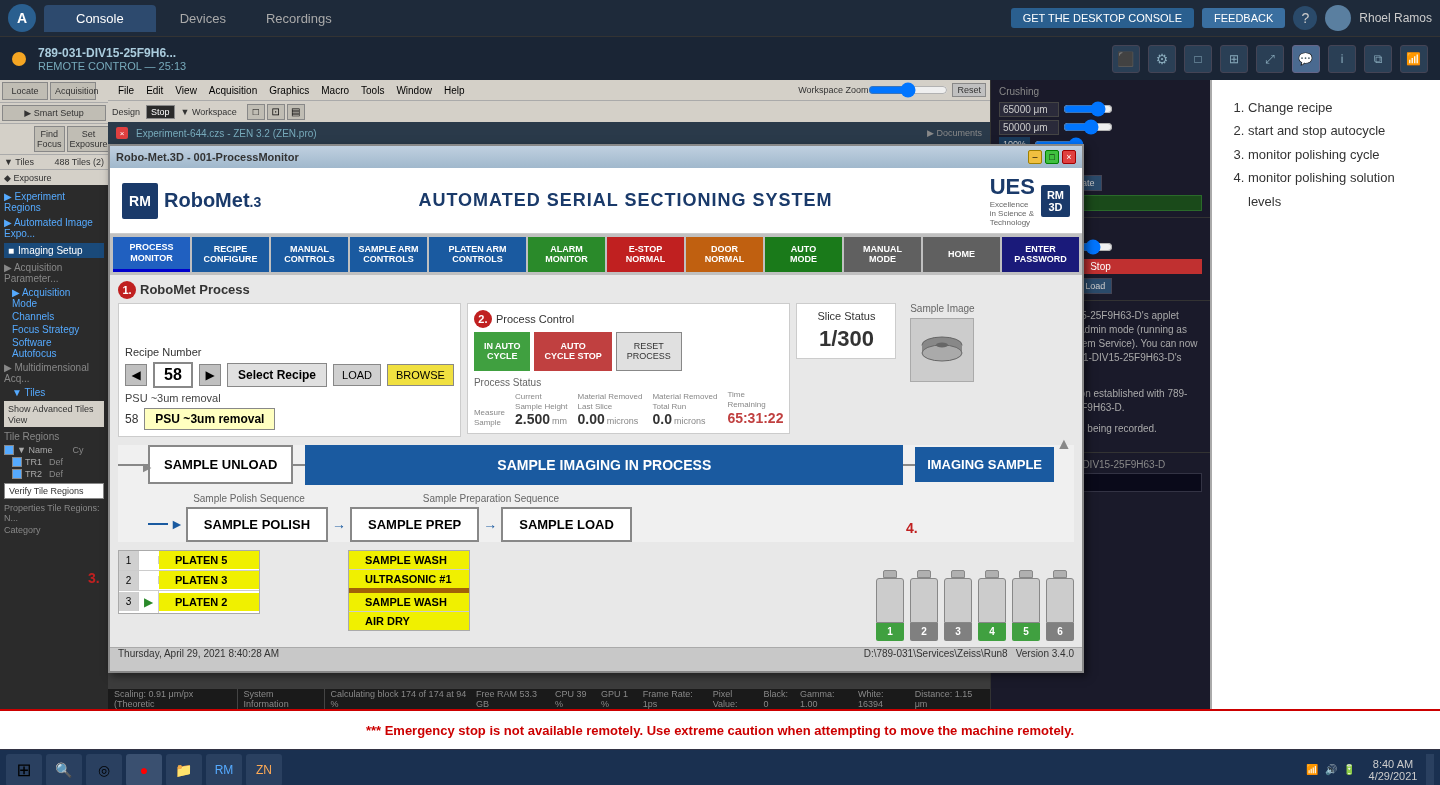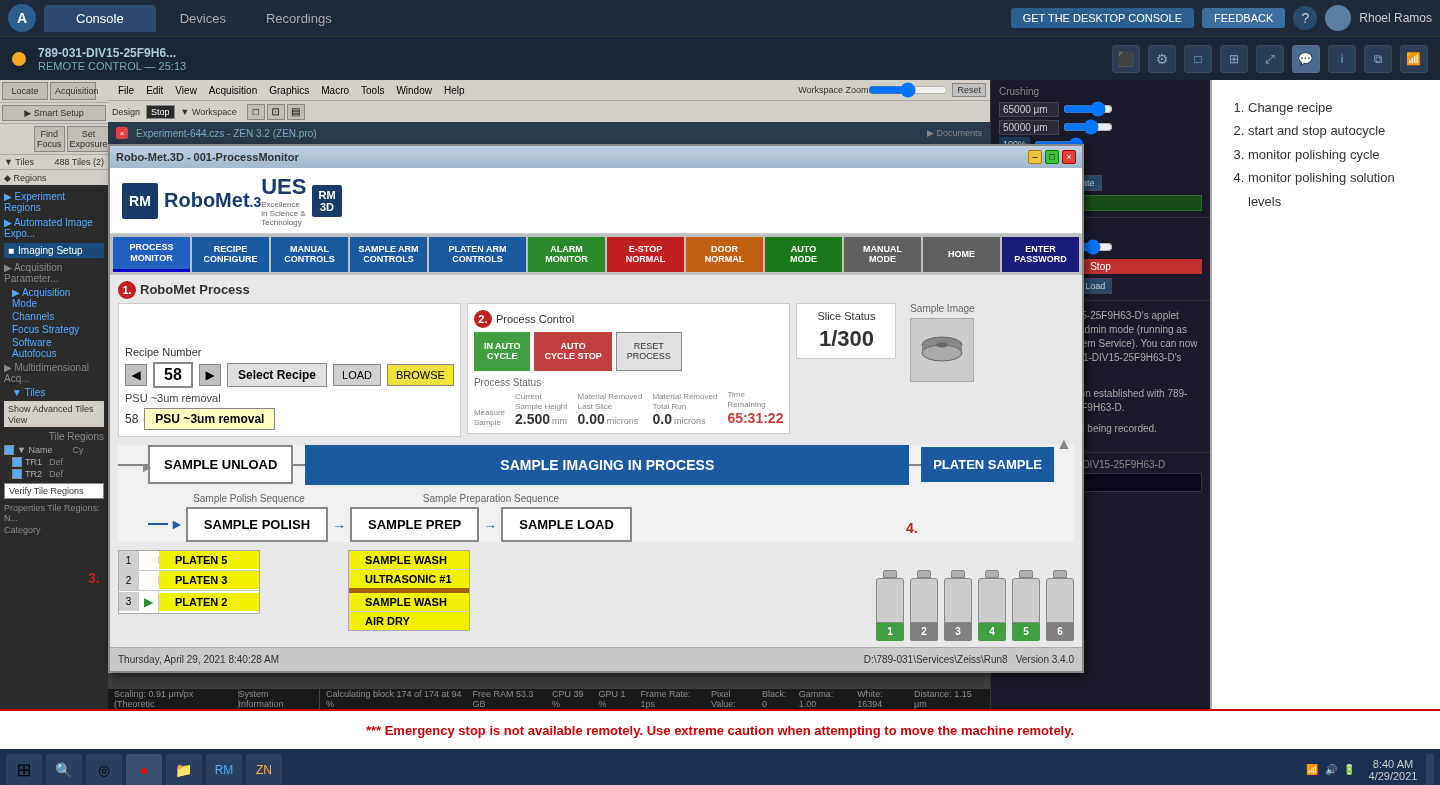--- a/index.html
+++ b/index.html
@@ -55,41 +55,41 @@
     <div style="background:#d4d0c8;padding:2px;border-top:1px solid #aaa;display:flex;gap:2px;">
       <div style="background:#c0bdb4;border:1px solid #888;padding:2px;font-size:9px;cursor:pointer;color:#333;text-align:center;width:46px;margin-left:32px;">Find Focus</div>
       <div style="background:#c0bdb4;border:1px solid #888;padding:2px;font-size:9px;cursor:pointer;color:#333;text-align:center;width:46px;">Set Exposure</div>
     </div>
 
     <div style="background:#d4d0c8;padding:2px 4px;border-top:1px solid #aaa;display:flex;justify-content:space-between;align-items:center;">
       <span style="font-size:9px;color:#333;">▼ Tiles</span>
       <span style="font-size:9px;color:#333;">488 Tiles (2)</span>
     </div>
     <div style="background:#d4d0c8;padding:2px 4px;border-top:1px solid #aaa;">
-      <span style="font-size:9px;color:#333;">◆ Regions</span>
+      <span style="font-size:9px;color:#333;">◆ Exposure</span>
     </div>
 
     <div style="flex:1;background:#2b2b2b;overflow-y:auto;padding:4px;">
       <div style="color:#5af;font-size:10px;padding:2px 0;cursor:pointer;">▶ Experiment Regions</div>
       <div style="color:#5af;font-size:10px;padding:2px 0;cursor:pointer;">▶ Automated Image Expo...</div>
       <div style="background:#1a4a7a;color:white;font-size:10px;padding:2px 4px;margin:2px 0;display:flex;align-items:center;gap:4px;">
         <span>■</span>
         <span>Imaging Setup</span>
       </div>
       <div style="color:#888;font-size:10px;padding:2px 0;">▶ Acquisition Parameter...</div>
       <div style="color:#5af;font-size:10px;padding:1px 8px;cursor:pointer;">▶ Acquisition Mode</div>
       <div style="color:#5af;font-size:10px;padding:1px 8px;cursor:pointer;">Channels</div>
       <div style="color:#5af;font-size:10px;padding:1px 8px;cursor:pointer;">Focus Strategy</div>
       <div style="color:#5af;font-size:10px;padding:1px 8px;cursor:pointer;">Software Autofocus</div>
       <div style="color:#888;font-size:10px;padding:2px 0;">▶ Multidimensional Acq...</div>
       <div style="color:#5af;font-size:10px;padding:1px 8px;cursor:pointer;">▼ Tiles</div>
       <div style="background:#d4d0c8;padding:2px 4px;margin:2px 0;cursor:pointer;">
         <span style="font-size:9px;color:#333;">Show Advanced Tiles View</span>
       </div>
-      <div style="color:#888;font-size:10px;padding:2px 0;text-align:right;">Tile Regions</div>
+      <div style="color:#888;font-size:10px;padding:2px 0;">Tile Regions</div>
       <div style="display:flex;align-items:center;gap:3px;padding:1px 0;">
         <div style="width:10px;height:10px;border:1px solid #888;background:#5af;"></div>
         <span style="color:#aaa;font-size:9px;">▼ Name</span>
         <span style="color:#888;font-size:9px;margin-left:17px;">Cy</span>
       </div>
       <div style="display:flex;align-items:center;gap:3px;padding:1px 8px;">
         <div style="width:10px;height:10px;border:1px solid #888;background:#5af;"></div>
         <span style="color:#aaa;font-size:9px;">TR1</span>
         <span style="color:#888;font-size:9px;margin-left:4px;">Def</span>
       </div>
@@ -146,20 +146,21 @@
           <div style="width:14px;height:14px;background:#40c040;border:1px solid #008000;border-radius:2px;cursor:pointer;display:flex;align-items:center;justify-content:center;font-size:9px;">□</div>
           <div style="width:14px;height:14px;background:#e04040;border:1px solid #a00000;border-radius:2px;cursor:pointer;display:flex;align-items:center;justify-content:center;font-size:9px;color:white;">×</div>
         </div>
       </div>
 
       <div style="background:white;display:flex;align-items:center;padding:6px 12px;border-bottom:1px solid #ccc;">
         <div style="display:flex;align-items:center;gap:6px;">
           <div style="width:36px;height:36px;background:#1a3a6a;color:white;display:flex;align-items:center;justify-content:center;font-size:14px;font-weight:bold;border-radius:2px;">RM</div>
           <span style="font-size:20px;font-weight:bold;color:#1a3a6a;">RoboMet<span style="font-size:14px;">.3</span></span>
         </div>
+        <div style="flex:1;text-align:center;font-size:18px;font-weight:bold;color:#1a3a6a;letter-spacing:1px;">AUTOMATED SERIAL SECTIONING SYSTEM</div>
         <div style="display:flex;align-items:center;gap:6px;">
           <div>
             <div style="font-size:22px;font-weight:bold;color:#1a3a6a;">UES</div>
             <div style="font-size:8px;color:#666;">Excellence<br>in Science &amp;<br>Technology</div>
           </div>
           <div style="background:#1a3a6a;color:white;font-size:11px;font-weight:bold;padding:4px 6px;border-radius:2px;text-align:center;">RM<br>3D</div>
         </div>
       </div>
 
       <div style="display:flex;gap:2px;padding:3px;background:#c0c0c0;">
@@ -275,21 +276,21 @@
 
           <div style="display:flex;align-items:center;gap:0;">
 
             <div style="width:30px;height:2px;background:#888;position:relative;">
               <div style="position:absolute;right:-6px;top:-5px;font-size:14px;color:#888;">►</div>
             </div>
             <div style="background:white;border:2px solid #888;padding:10px 14px;font-size:13px;font-weight:bold;text-align:center;white-space:nowrap;">SAMPLE UNLOAD</div>
             <div style="width:12px;height:2px;background:#888;"></div>
             <div style="background:#1a5aa0;color:white;padding:12px 60px;font-size:14px;font-weight:bold;text-align:center;flex:1;">SAMPLE IMAGING IN PROCESS</div>
             <div style="width:12px;height:2px;background:#888;"></div>
-            <div style="background:#1a5aa0;color:white;padding:10px 12px;font-size:13px;font-weight:bold;text-align:center;white-space:nowrap;">PLATEN SAMPLE</div>
+            <div style="background:#1a5aa0;color:white;padding:10px 12px;font-size:13px;font-weight:bold;text-align:center;white-space:nowrap;">IMAGING SAMPLE</div>
 
             <div style="position:relative;width:20px;">
               <div style="position:absolute;top:-30px;left:50%;transform:translateX(-50%);font-size:16px;color:#888;">▲</div>
             </div>
           </div>
 
           <div style="display:flex;align-items:flex-start;margin-top:8px;gap:0;padding-left:30px;">
 
             <div style="display:flex;flex-direction:column;align-items:center;">
               <div style="font-size:10px;color:#666;margin-bottom:3px;">Sample Polish Sequence</div>
@@ -379,30 +380,30 @@
               <div style="display:flex;flex-direction:column;align-items:center;">
                 <div style="width:14px;height:8px;background:#b0b0b0;border:1px solid #888;border-radius:2px 2px 0 0;margin:0 auto;"></div>
                 <div style="width:28px;height:45px;background:#cccccc;border:1px solid #888;border-radius:3px 3px 0 0;"></div>
                 <div style="width:28px;height:18px;background:#808080;display:flex;align-items:center;justify-content:center;color:white;font-size:10px;font-weight:bold;border-radius:0 0 2px 2px;">6</div>
               </div>
             </div>
           </div>
         </div>
       </div>
 
-      <div style="background:#c8c8c8;height:24px;display:flex;align-items:center;padding:0 8px;gap:8px;font-size:10px;color:#333;border-top:1px solid #aaa;">
+      <div style="background:#c8c8c8;height:24px;display:flex;padding:0 8px;gap:8px;font-size:10px;color:#333;border-top:1px solid #aaa;">
         <span>Thursday, April 29, 2021 8:40:28 AM</span>
         <span style="margin-left:auto;">D:\789-031\Services\Zeiss\Run8</span>
         <span>Version 3.4.0</span>
       </div>
     </div>
 
     <div style="position:absolute;bottom:0;left:0;right:0;background:#1a1a1a;height:20px;display:flex;align-items:center;padding:0 6px;gap:6px;font-size:9px;color:#888;">
       <span>Scaling: 0.91 μm/px (Theoretic</span>
-      <span style="border-left:1px solid #444;">System Information</span>
+      <span style="border-left:1px solid #444;padding-left:6px;">System Information</span>
       <span style="border-left:1px solid #444;padding-left:6px;">Calculating block 174 of 174 at 94 %</span>
       <span style="margin-left:auto;">Free RAM 53.3 GB</span>
       <span>CPU 39 %</span>
       <span>GPU 1 %</span>
       <span>Frame Rate: 1ps</span>
       <span>Pixel Value:</span>
       <span>Black: 0</span>
       <span>Gamma: 1.00</span>
       <span>White: 16394</span>
       <span>Distance: 1.15 μm</span>

